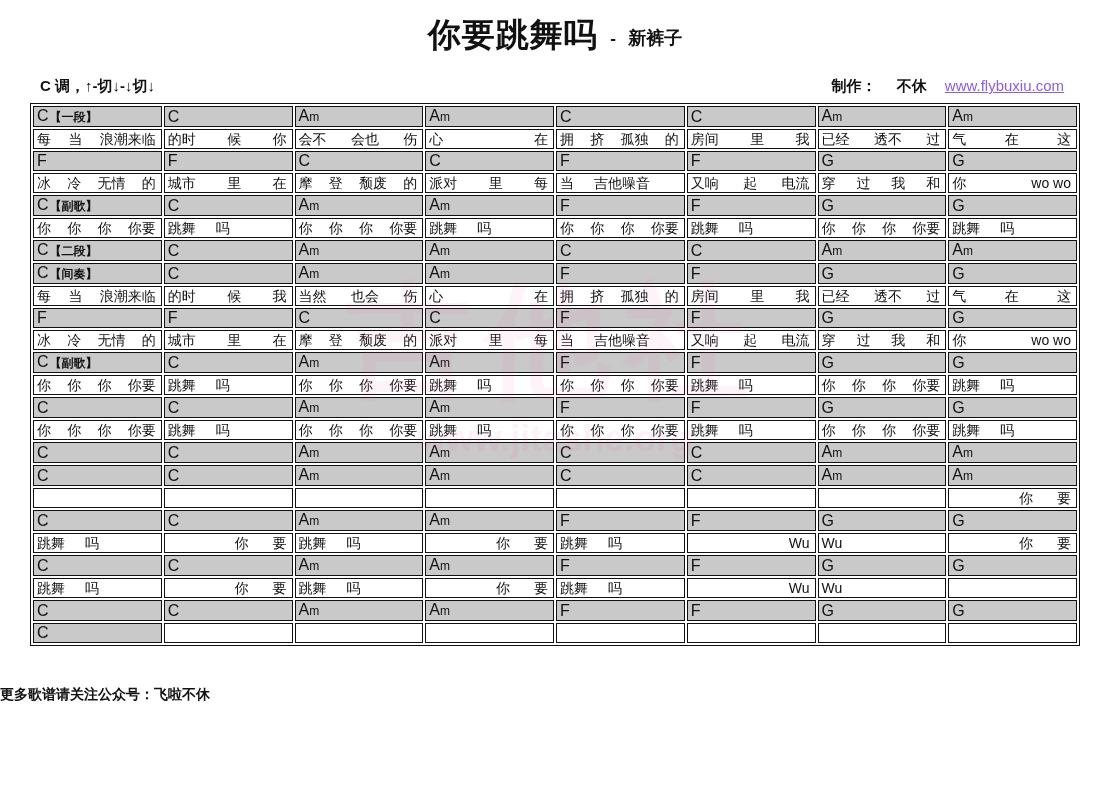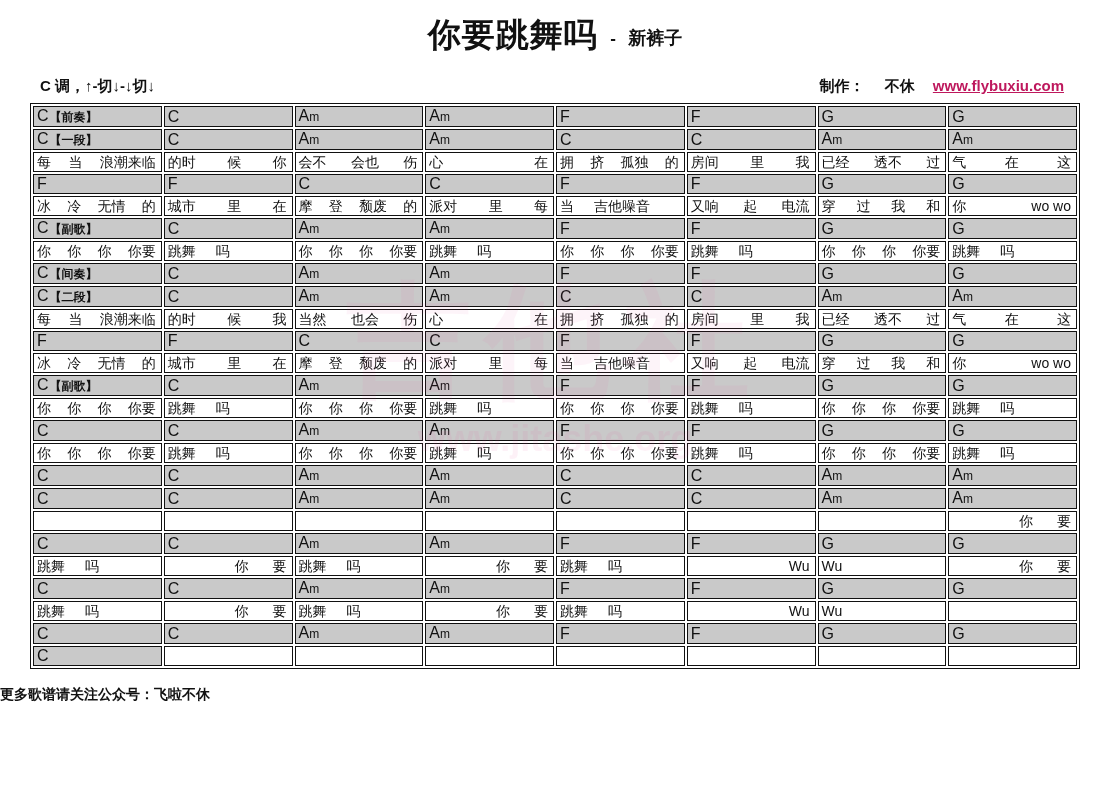--- a/index.html
+++ b/index.html
@@ -7,21 +7,21 @@
     width:1110px;height:785px;background:#ffffff;position:relative;overflow:hidden;
     font-family:"Liberation Sans","DejaVu Sans",sans-serif;color:#111;
   }
   .title-wrap{position:absolute;top:13px;left:0;width:100%;text-align:center;white-space:nowrap;}
   .song-title{font-size:33px;font-weight:700;letter-spacing:1px;}
   .song-sep{font-size:17px;font-weight:700;margin:0 8px;vertical-align:2px;}
   .song-artist{font-size:18px;font-weight:700;vertical-align:2px;margin-top:10px;}
   .key-info{position:absolute;top:77px;left:40px;font-size:15px;font-weight:600;}
   .credit{position:absolute;top:77px;right:46px;font-size:15px;font-weight:600;white-space:nowrap;}
   .credit .name{margin-left:16px;}
-  .credit .url{margin-left:14px;font-weight:700;text-decoration:underline;color:#be185d;}
+  .credit .url{margin-left:14px;font-weight:400;text-decoration:underline;color:#8b5cf6;}
   table.sheet{
     position:absolute;top:103px;left:30px;width:1050px;
     border-collapse:separate;border-spacing:2px;table-layout:fixed;
     border:1px solid #111;background:#fff;
   }
   td{height:18px;line-height:18px;border:1px solid #111;padding:0 5px 0 3px;overflow:hidden;vertical-align:middle;}
   td.chord{background:#c9c9c9;white-space:nowrap;}
   .chord .root{font-size:16px;font-weight:500;}
   .chord .min{font-size:12px;font-weight:500;}
   .chord .sec{font-size:12px;font-weight:700;margin-left:1px;}
@@ -52,30 +52,20 @@
 
 <div class="credit">
   <span>制作：</span>
   <span class="name">不休</span>
   <span class="url">www.flybuxiu.com</span>
 </div>
 
 <table class="sheet">
   <tbody id="sheet-body">
       <tr>
-        <td class="chord"><span class="root">C</span><span class="sec">【前奏】</span></td>
-        <td class="chord"><span class="root">C</span></td>
-        <td class="chord"><span class="root">A</span><span class="min">m</span></td>
-        <td class="chord"><span class="root">A</span><span class="min">m</span></td>
-        <td class="chord"><span class="root">F</span></td>
-        <td class="chord"><span class="root">F</span></td>
-        <td class="chord"><span class="root">G</span></td>
-        <td class="chord"><span class="root">G</span></td>
-      </tr>
-      <tr>
         <td class="chord"><span class="root">C</span><span class="sec">【一段】</span></td>
         <td class="chord"><span class="root">C</span></td>
         <td class="chord"><span class="root">A</span><span class="min">m</span></td>
         <td class="chord"><span class="root">A</span><span class="min">m</span></td>
         <td class="chord"><span class="root">C</span></td>
         <td class="chord"><span class="root">C</span></td>
         <td class="chord"><span class="root">A</span><span class="min">m</span></td>
         <td class="chord"><span class="root">A</span><span class="min">m</span></td>
       </tr>
       <tr>
@@ -267,38 +257,38 @@
           </div>
         </td>
         <td class="lyric al">
           <div class="segs">
             <span class="seg">跳舞</span>
             <span class="seg">吗</span>
           </div>
         </td>
       </tr>
       <tr>
+        <td class="chord"><span class="root">C</span><span class="sec">【二段】</span></td>
+        <td class="chord"><span class="root">C</span></td>
+        <td class="chord"><span class="root">A</span><span class="min">m</span></td>
+        <td class="chord"><span class="root">A</span><span class="min">m</span></td>
+        <td class="chord"><span class="root">C</span></td>
+        <td class="chord"><span class="root">C</span></td>
+        <td class="chord"><span class="root">A</span><span class="min">m</span></td>
+        <td class="chord"><span class="root">A</span><span class="min">m</span></td>
+      </tr>
+      <tr>
         <td class="chord"><span class="root">C</span><span class="sec">【间奏】</span></td>
         <td class="chord"><span class="root">C</span></td>
         <td class="chord"><span class="root">A</span><span class="min">m</span></td>
         <td class="chord"><span class="root">A</span><span class="min">m</span></td>
         <td class="chord"><span class="root">F</span></td>
         <td class="chord"><span class="root">F</span></td>
         <td class="chord"><span class="root">G</span></td>
         <td class="chord"><span class="root">G</span></td>
-      </tr>
-      <tr>
-        <td class="chord"><span class="root">C</span><span class="sec">【二段】</span></td>
-        <td class="chord"><span class="root">C</span></td>
-        <td class="chord"><span class="root">A</span><span class="min">m</span></td>
-        <td class="chord"><span class="root">A</span><span class="min">m</span></td>
-        <td class="chord"><span class="root">C</span></td>
-        <td class="chord"><span class="root">C</span></td>
-        <td class="chord"><span class="root">A</span><span class="min">m</span></td>
-        <td class="chord"><span class="root">A</span><span class="min">m</span></td>
       </tr>
       <tr>
         <td class="lyric ab">
           <div class="segs">
             <span class="seg">每</span>
             <span class="seg">当</span>
             <span class="seg">浪潮来临</span>
           </div>
         </td>
         <td class="lyric ab">

